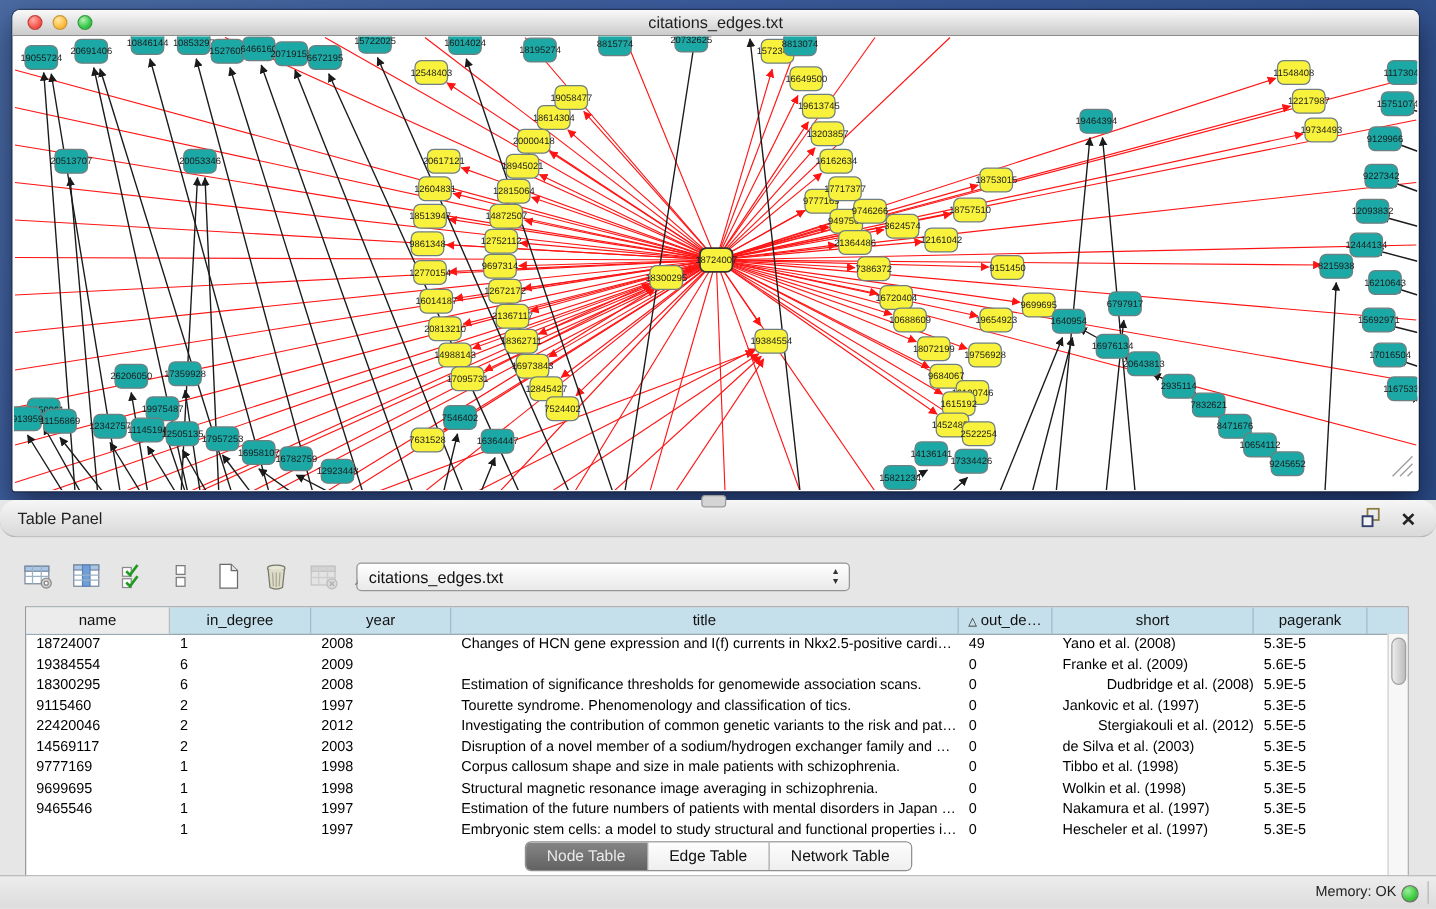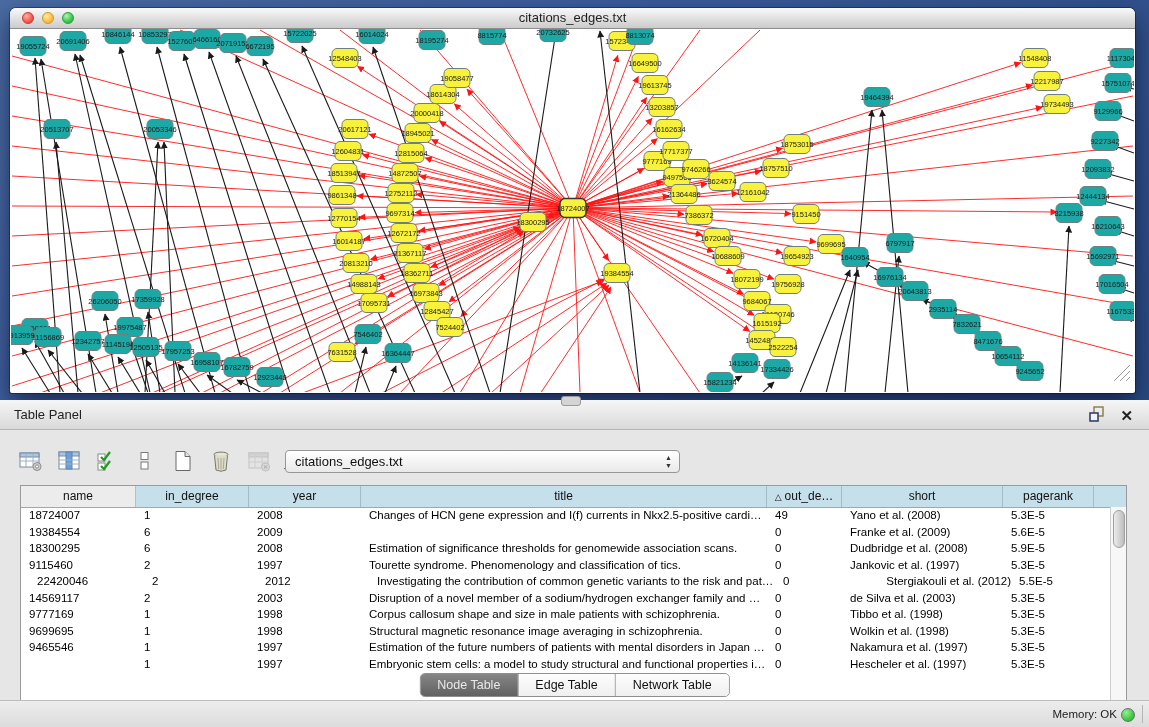--- a/index.html
+++ b/index.html
@@ -19,21 +19,21 @@
   .title{text-align:center;font-size:13px;color:#1f1f1f;line-height:20px;}
   .lights{position:absolute;left:12px;top:4px;display:flex;gap:8px;}
   .light{width:12px;height:12px;border-radius:50%;box-sizing:border-box;}
   .l-red{background:radial-gradient(circle at 35% 30%,#ffada6,#f6574f 60%,#d8302a);border:1px solid #c43c35;}
   .l-yel{background:radial-gradient(circle at 35% 30%,#ffe9a8,#fdbd41 60%,#e6a024);border:1px solid #cc972e;}
   .l-grn{background:radial-gradient(circle at 35% 30%,#b9f0b3,#35c94b 60%,#26a637);border:1px solid #2f9c3c;}
   .canvas{position:absolute;left:1px;top:21px;width:1123px;height:363px;background:#fff;overflow:hidden;}
   .canvas svg{display:block;}
   
   .tablepanel{position:absolute;left:0;top:400px;width:1149px;height:327px;background:#e6e6e6;}
-  .tp-header{height:29px;background:linear-gradient(#f6f6f6,#d9d9d9);border-bottom:1px solid #b6b6b6;position:relative;}
+  .tp-header{height:29px;background:linear-gradient(#f6f6f6,#d9d9d9);border-bottom:1px solid #b6b6b6;position:relative;border-radius:13px;}
   .split-nub{position:absolute;left:561px;top:-4px;width:18px;height:8px;background:#d4d4d4;
     border:1px solid #9a9a9a;border-radius:3px;}
   .tp-title{position:absolute;left:14px;top:7px;font-size:13px;color:#222;}
   .tp-actions{position:absolute;right:16px;top:6px;display:flex;gap:15px;align-items:center;}
   .tp-actions .xbtn{font-size:15px;font-weight:bold;color:#222;line-height:16px;cursor:default;}
   .toolbar{position:absolute;left:18px;top:46px;height:30px;display:flex;align-items:center;gap:12px;}
   .tbtn{width:26px;height:26px;display:flex;align-items:center;justify-content:center;}
   .fx{font-family:"DejaVu Serif",serif;font-style:italic;font-size:14px;color:#1a1a1a;white-space:nowrap;}
   .combo{position:absolute;left:285px;top:50px;width:395px;height:23px;box-sizing:border-box;
     border:1px solid #979797;border-radius:4px;background:linear-gradient(#ffffff,#e9e9e9);
@@ -836,34 +836,34 @@
           <div class="td" style="width: 75px;">0</div>
           <div class="td" style="width: 161px;">Franke et al. (2009)</div>
           <div class="td" style="width: 91px;">5.6E-5</div>
         </div>
         <div class="tr">
           <div class="td" style="width: 115px;">18300295</div>
           <div class="td" style="width: 113px;">6</div>
           <div class="td" style="width: 112px;">2008</div>
           <div class="td" style="width: 406px;">Estimation of significance thresholds for genomewide association scans.</div>
           <div class="td" style="width: 75px;">0</div>
-          <div class="td" style="width: 161px;">Dudbridge et al. (2008)</div>
+          <div class="td" style="width: 161px; text-align: right;">Dudbridge et al. (2008)</div>
           <div class="td" style="width: 91px;">5.9E-5</div>
         </div>
         <div class="tr">
           <div class="td" style="width: 115px;">9115460</div>
           <div class="td" style="width: 113px;">2</div>
           <div class="td" style="width: 112px;">1997</div>
           <div class="td" style="width: 406px;">Tourette syndrome. Phenomenology and classification of tics.</div>
           <div class="td" style="width: 75px;">0</div>
           <div class="td" style="width: 161px;">Jankovic et al. (1997)</div>
           <div class="td" style="width: 91px;">5.3E-5</div>
         </div>
         <div class="tr">
-          <div class="td" style="width: 115px; margin-left: 8px;">22420046</div>
+          <div class="td" style="width: 115px;">22420046</div>
           <div class="td" style="width: 113px;">2</div>
           <div class="td" style="width: 112px;">2012</div>
           <div class="td" style="width: 406px;">Investigating the contribution of common genetic variants to the risk and pathogen…</div>
           <div class="td" style="width: 75px;">0</div>
           <div class="td" style="width: 161px; text-align: right;">Stergiakouli et al. (2012)</div>
           <div class="td" style="width: 91px;">5.5E-5</div>
         </div>
         <div class="tr">
           <div class="td" style="width: 115px;">14569117</div>
           <div class="td" style="width: 113px;">2</div>

